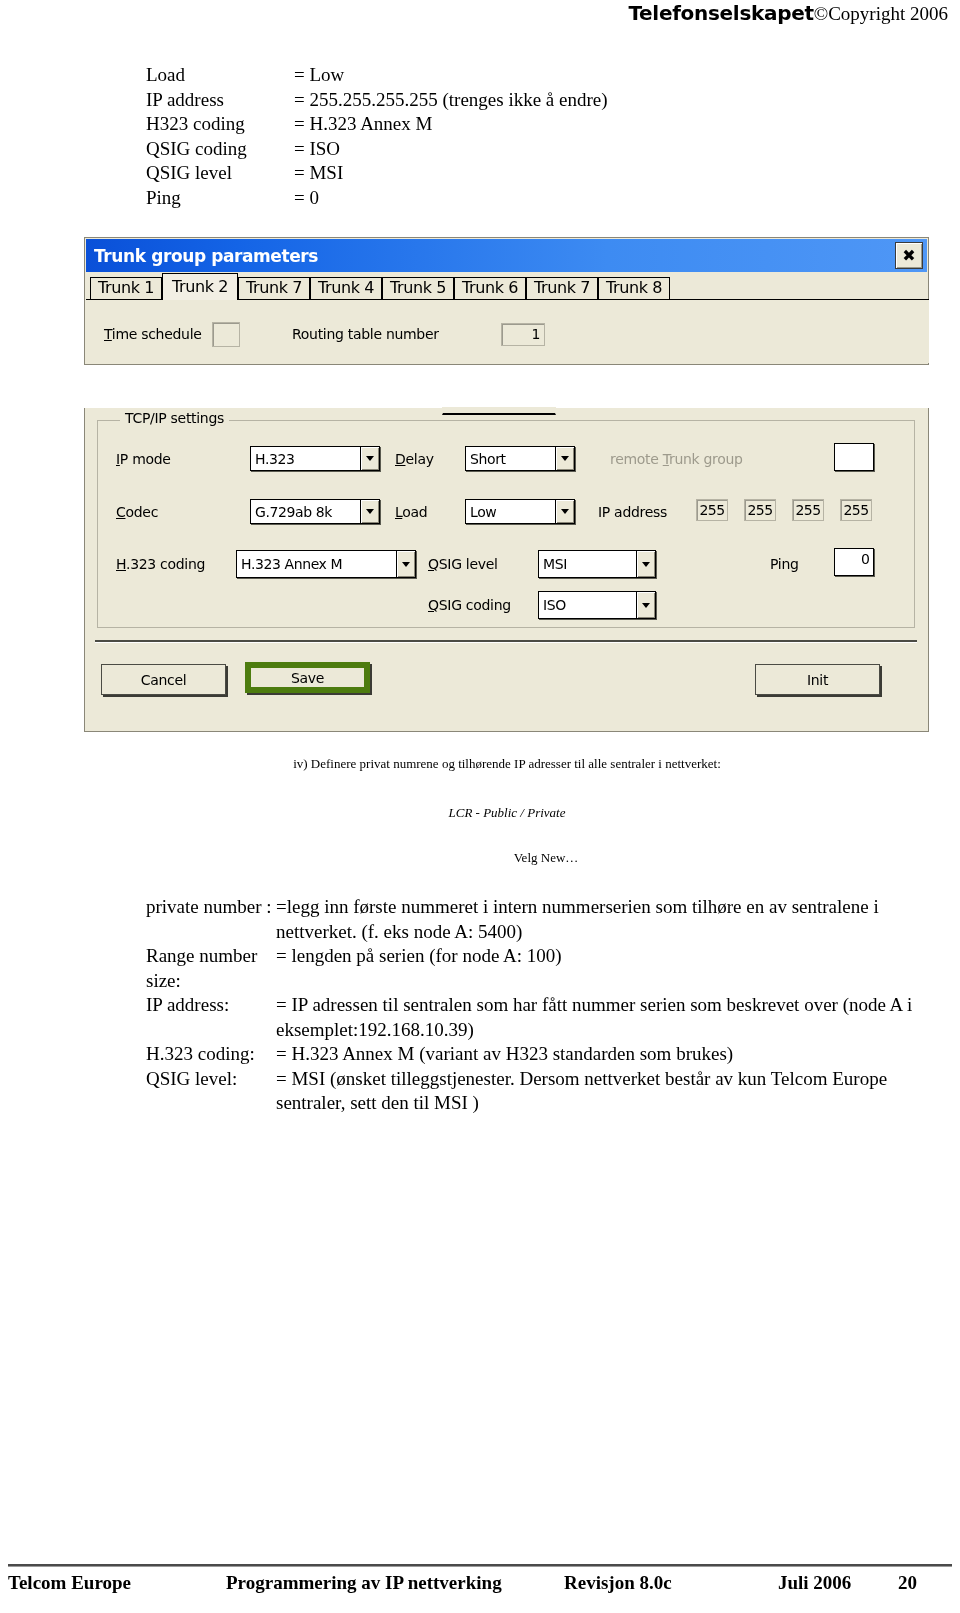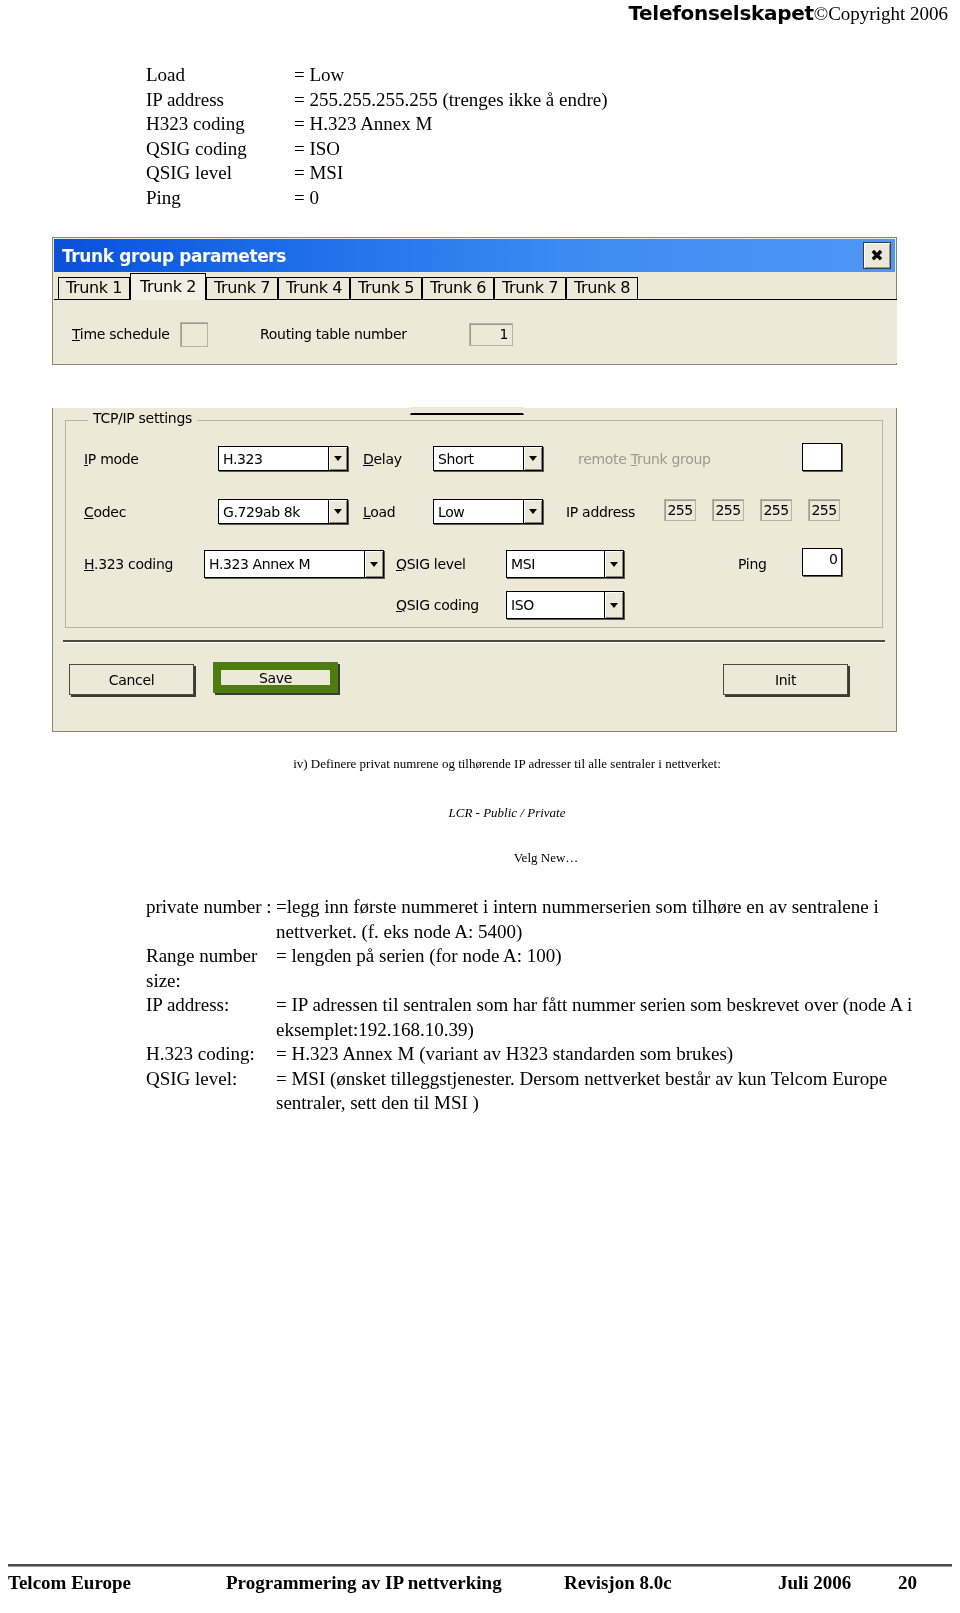--- a/index.html
+++ b/index.html
@@ -26,21 +26,21 @@
 
   
   .param-list{
     position:absolute; left:146px; top:63px; width:700px;
   }
   .param-row{ height:24.5px; line-height:24.5px; font-size:19px; white-space:nowrap;}
   .param-key{ display:inline-block; width:148px; }
   .param-val{ display:inline-block; }
 
   
-  .shot{ position:absolute; left:52px; top:237px; width:845px; height:495px;}
+  .shot{ position:absolute; left:84px; top:237px; width:845px; height:495px;}
 
   
   .shot-top{
     position:absolute; left:0; top:0; width:845px; height:128px;
     background:#ece9d8;
     border:1px solid #8a8778;
     box-sizing:border-box;
   }
   .titlebar{
     position:absolute; left:1px; top:1px; right:1px; height:33px;
@@ -175,21 +175,21 @@
   .btn{
     position:absolute; height:31px;
     background:#ece9d8;
     border:1px solid #4b4b44;
     box-shadow: 2px 2px 0 #3b3b35;
     box-sizing:border-box;
     font-family:"DejaVu Sans", sans-serif; font-size:14px;
     display:flex; align-items:center; justify-content:center;
     letter-spacing:-0.3px;
   }
-  .btn.default{ border:8px solid #4d7c0f; }
+  .btn.default{ border:6px solid #4d7c0f; }
 
   
   .prose{ position:absolute; left:74px; top:752px; width:866px; }
   .p-line{ font-size:13px; line-height:24.5px;text-align:center; }
   .p-line.ital{ font-style:italic; }
   .spacer{ height:24.5px; }
 
   .deflist{ position:absolute; left:146px; top:846px; width:800px; }
   .def-row{ display:flex; font-size:19px; line-height:24.5px; }
   .def-term{ width:130px; flex:0 0 130px; }

